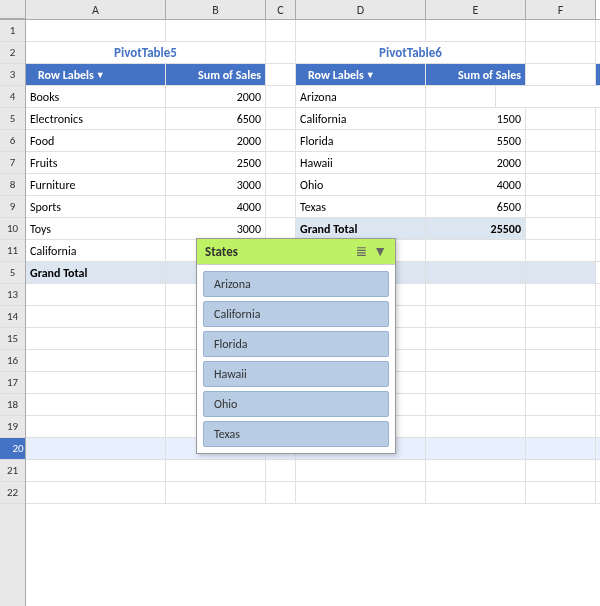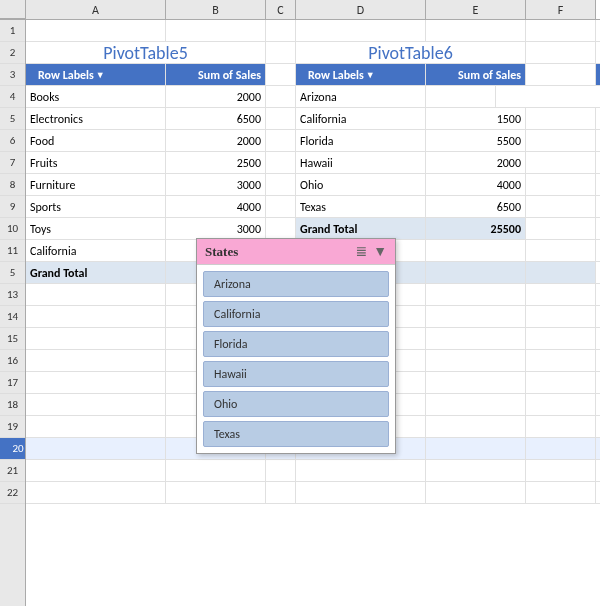--- a/index.html
+++ b/index.html
@@ -110,22 +110,22 @@
     .cell-a { width: 140px; min-width: 140px; }
     .cell-b { width: 100px; min-width: 100px; justify-content: flex-end; }
     .cell-c { width: 30px; min-width: 30px; }
     .cell-d { width: 130px; min-width: 130px; }
     .cell-e { width: 100px; min-width: 100px; justify-content: flex-end; }
     .cell-f { width: 70px; min-width: 70px; }
 
     
     .pivot-title {
       color: #4472c4;
-      font-weight: normal;
-      font-size: 18px;
+      font-weight: bold;
+      font-size: 13px;
       justify-content: center;
     }
 
     
     .table-header {
       background: #4472c4;
       color: white;
       font-weight: bold;
     }
 
@@ -152,23 +152,22 @@
       border: 1px solid #999;
       box-shadow: 2px 2px 5px rgba(0,0,0,0.2);
       z-index: 10;
     }
 
     .slicer-header {
       display: flex;
       align-items: center;
       justify-content: space-between;
       padding: 4px 8px;
-      background: #f9a8d4;
+      background: #bef264;
       border-bottom: 1px solid #ccc;
-      font-family: Liberation Serif, serif;
     }
 
     .slicer-title {
       font-weight: bold;
       font-size: 13px;
       color: #333;
     }
 
     .slicer-icons {
       display: flex;

